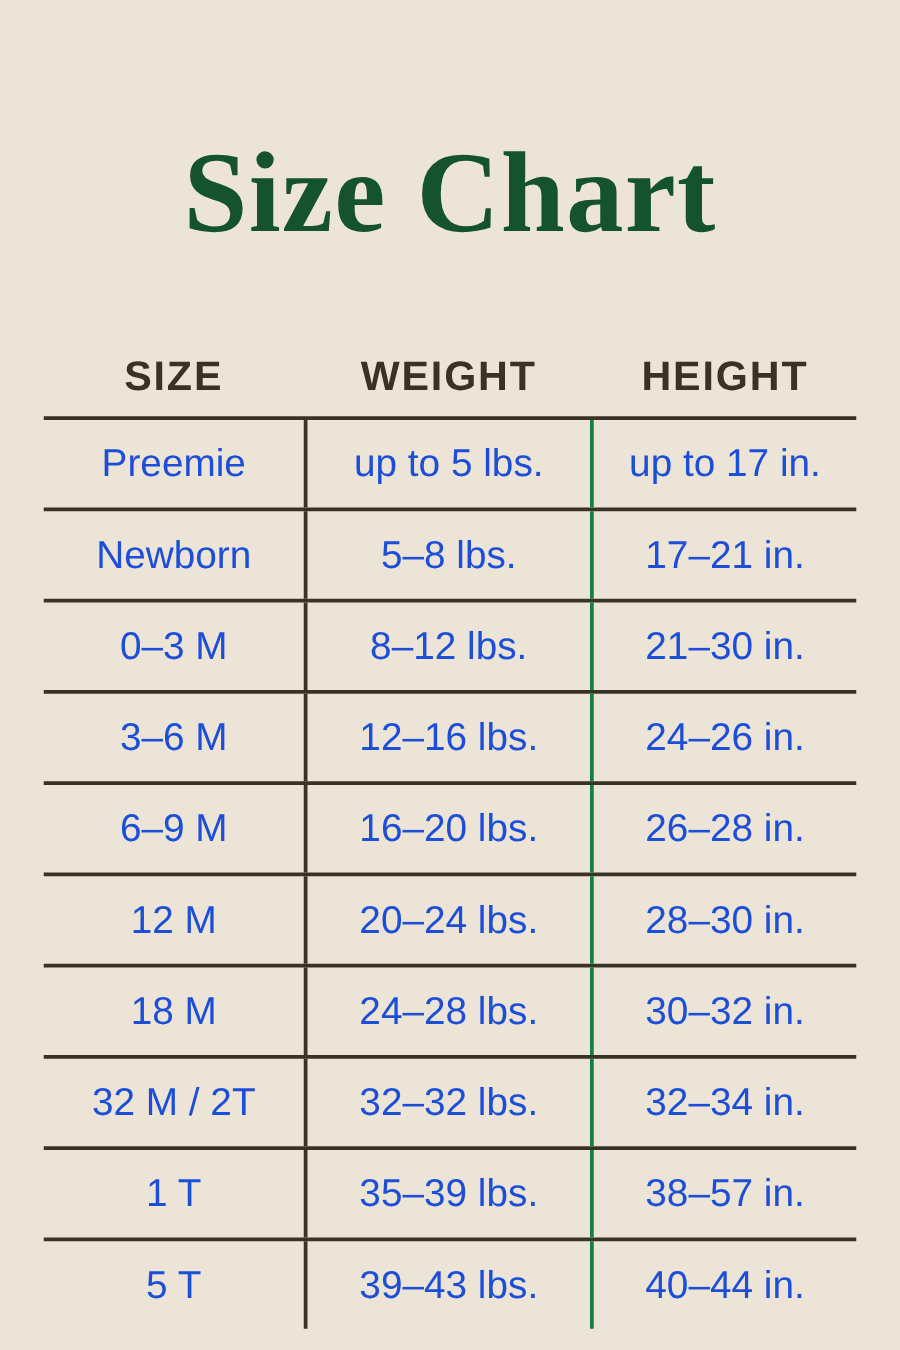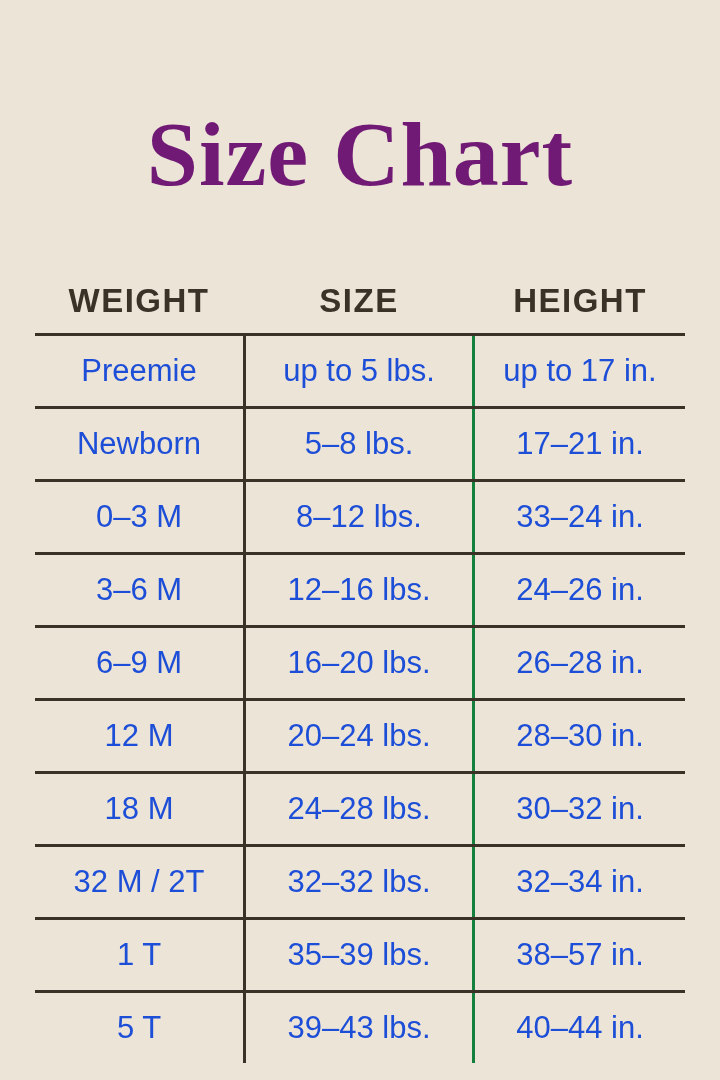--- a/index.html
+++ b/index.html
@@ -14,21 +14,21 @@
     color: #3b3227;
     overflow: hidden;
   }
   .page-title {
     text-align: center;
     padding-top: 40px;
     font-family: "Liberation Serif", "DejaVu Serif", serif;
     font-weight: bold;
     font-size: 92px;
     line-height: 1.15;
-    color: #701a75;
+    color: #14532d;
     letter-spacing: 1px;
   }
   .size-table {
     width: 650px;
     margin: 0 35px;
   }
   .header-row {
     display: grid;
     grid-template-columns: 208px 232px 210px;
     height: 64px;
@@ -64,41 +64,41 @@
   }
 </style>
 </head>
 <body>
 
 <h1 class="page-title">Size Chart</h1>
 
 <div class="size-table">
 
   <div class="header-row">
+    <div class="header-cell">SIZE</div>
     <div class="header-cell">WEIGHT</div>
-    <div class="header-cell">SIZE</div>
     <div class="header-cell">HEIGHT</div>
   </div>
 
   <div class="body-row">
     <div class="cell">Preemie</div>
     <div class="cell">up to 5 lbs.</div>
     <div class="cell">up to 17 in.</div>
   </div>
 
   <div class="body-row">
     <div class="cell">Newborn</div>
     <div class="cell">5–8 lbs.</div>
     <div class="cell">17–21 in.</div>
   </div>
 
   <div class="body-row">
     <div class="cell">0–3 M</div>
     <div class="cell">8–12 lbs.</div>
-    <div class="cell">33–24 in.</div>
+    <div class="cell">21–30 in.</div>
   </div>
 
   <div class="body-row">
     <div class="cell">3–6 M</div>
     <div class="cell">12–16 lbs.</div>
     <div class="cell">24–26 in.</div>
   </div>
 
   <div class="body-row">
     <div class="cell">6–9 M</div>

